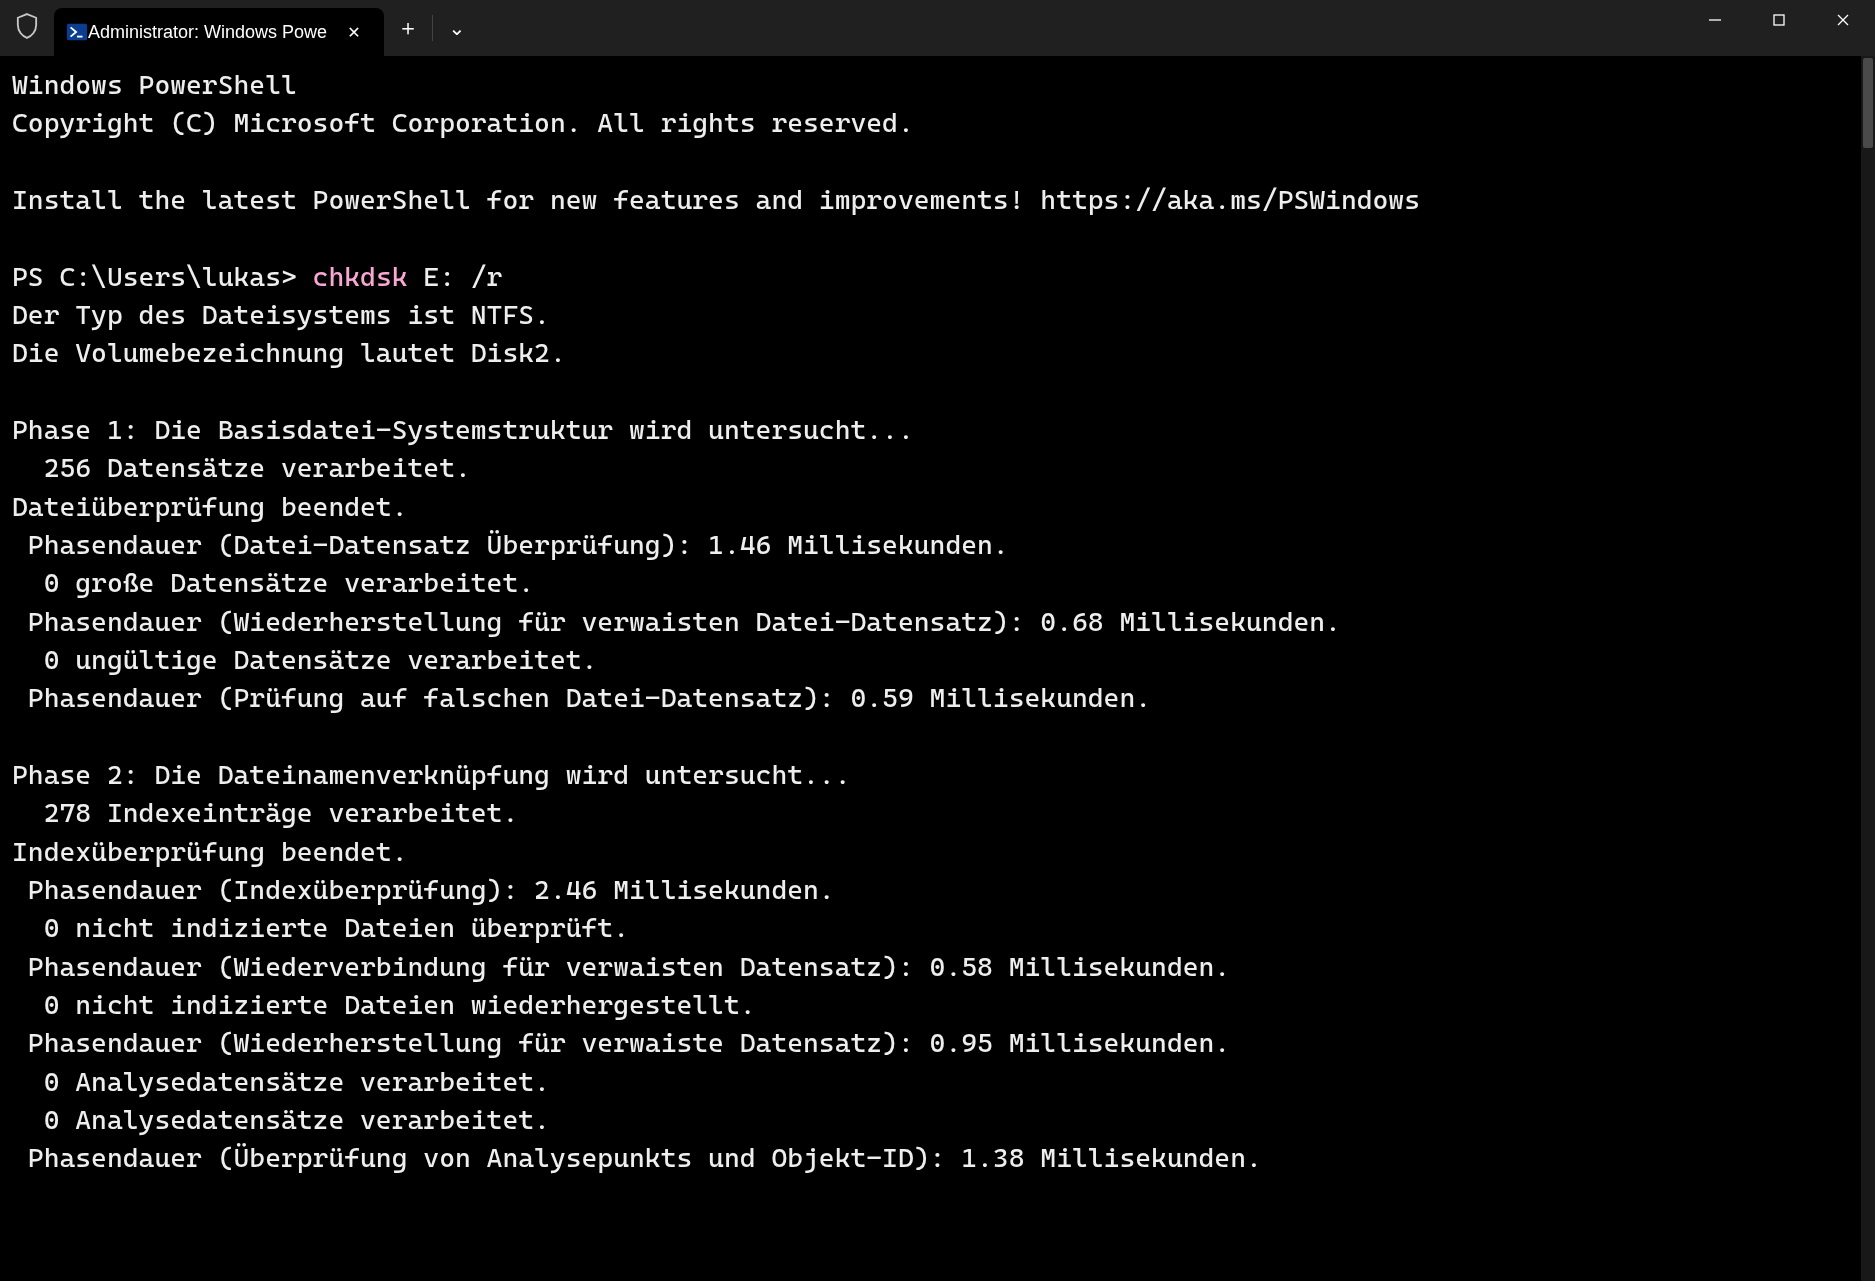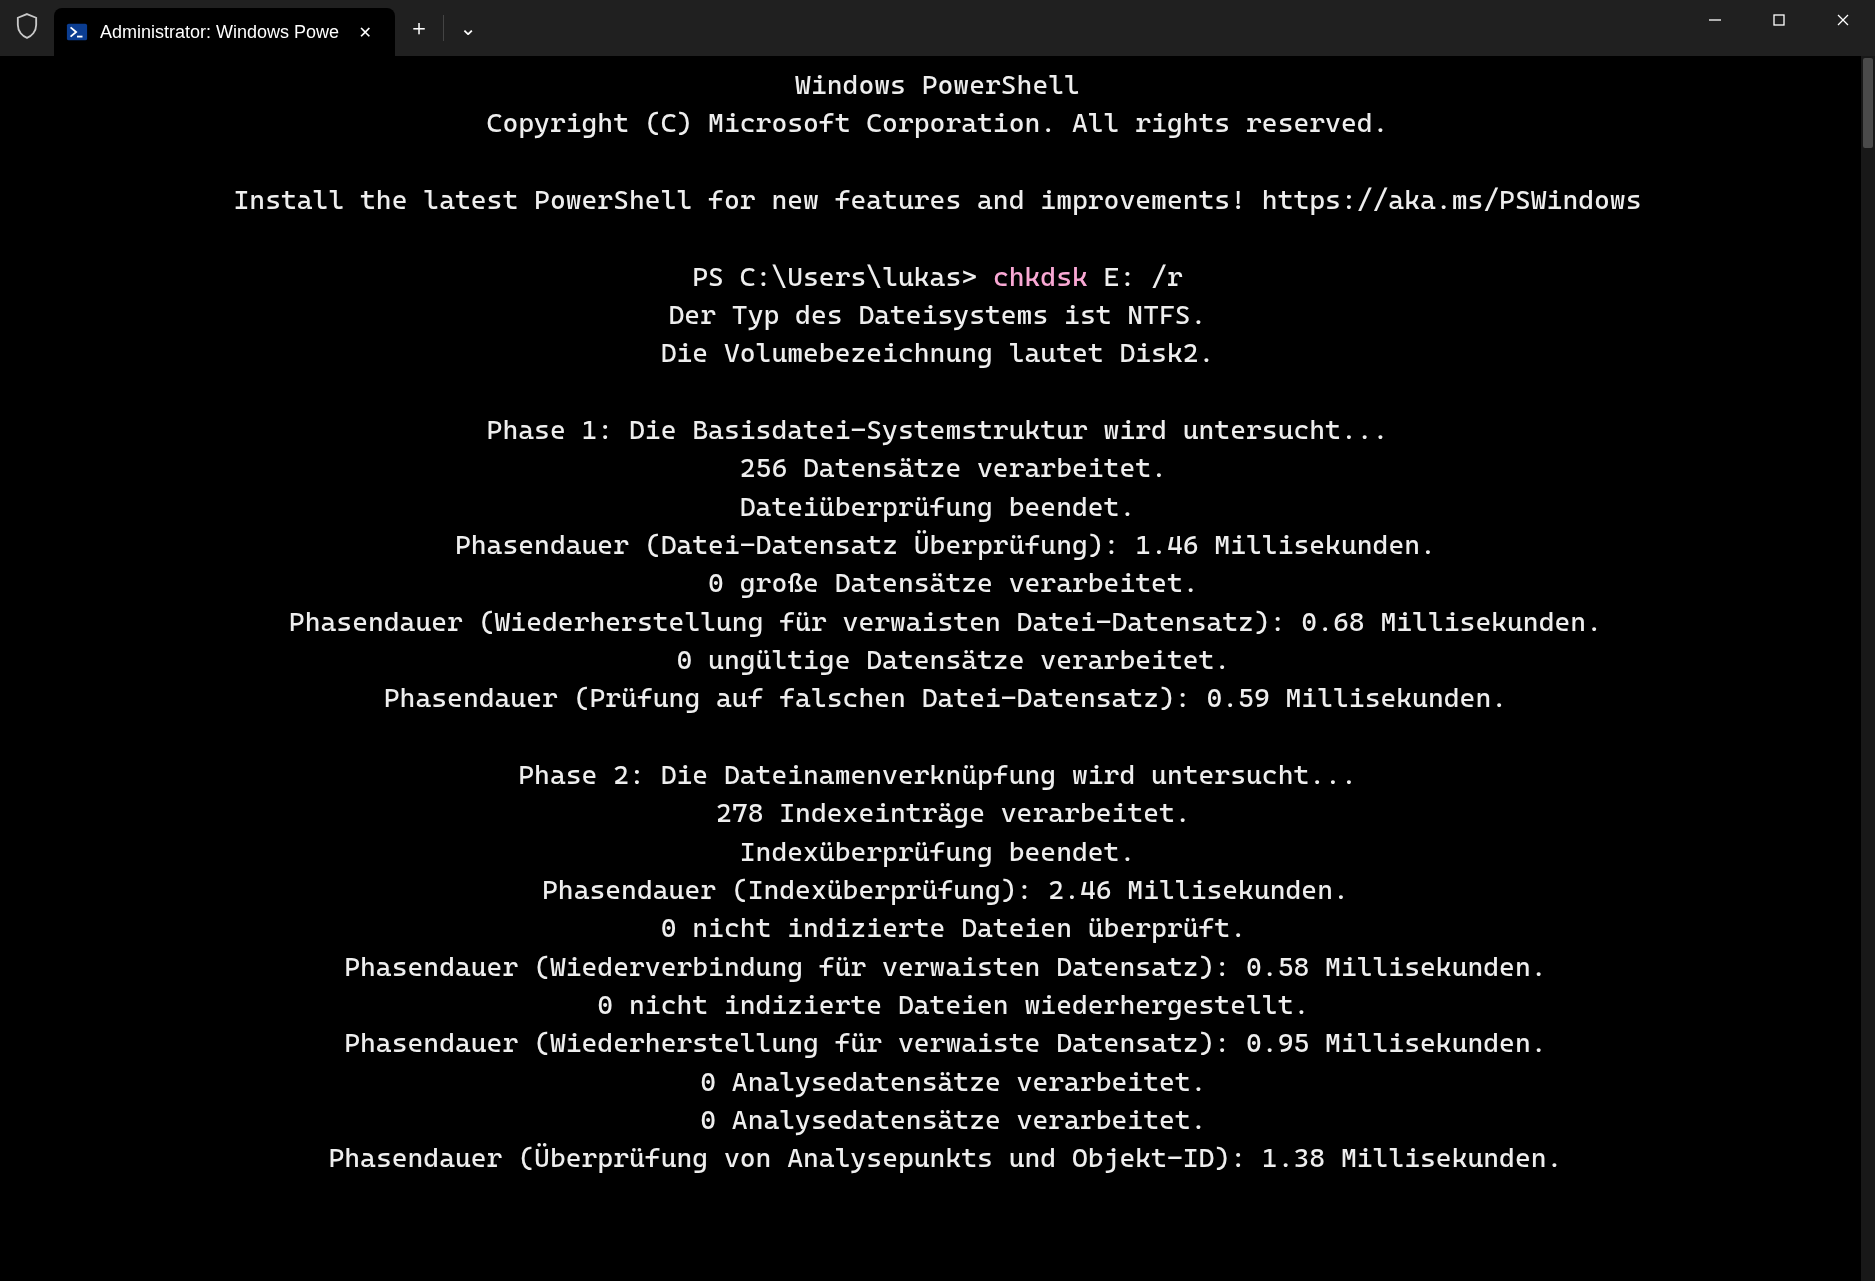--- a/index.html
+++ b/index.html
@@ -28,21 +28,20 @@
   .tab {
     display: flex;
     align-items: center;
     background: #000000;
     border-top-left-radius: 8px;
     border-top-right-radius: 8px;
     height: 48px;
     margin-top: 8px;
     padding: 0 16px 0 12px;
     min-width: 330px;
-    gap: 12px;
   }
   .tab-icon {
     width: 22px;
     height: 22px;
     display: flex;
     align-items: center;
     justify-content: center;
   }
   .tab-title {
     color: #ffffff;
@@ -86,21 +85,20 @@
     display: flex;
     align-items: center;
     justify-content: center;
     color: #ffffff;
   }
   .win-btn svg { width: 14px; height: 14px; }
   .terminal-area {
     position: relative;
     height: calc(100% - 56px);
     background: #000000;
-    text-align: center;
   }
   .terminal {
     position: absolute;
     inset: 0;
     padding: 10px 12px 10px 12px;
     font-family: "Cascadia Mono", "Consolas", monospace;
     font-size: 27px;
     line-height: 1.42;
     color: #eeeeee;
     white-space: pre;

